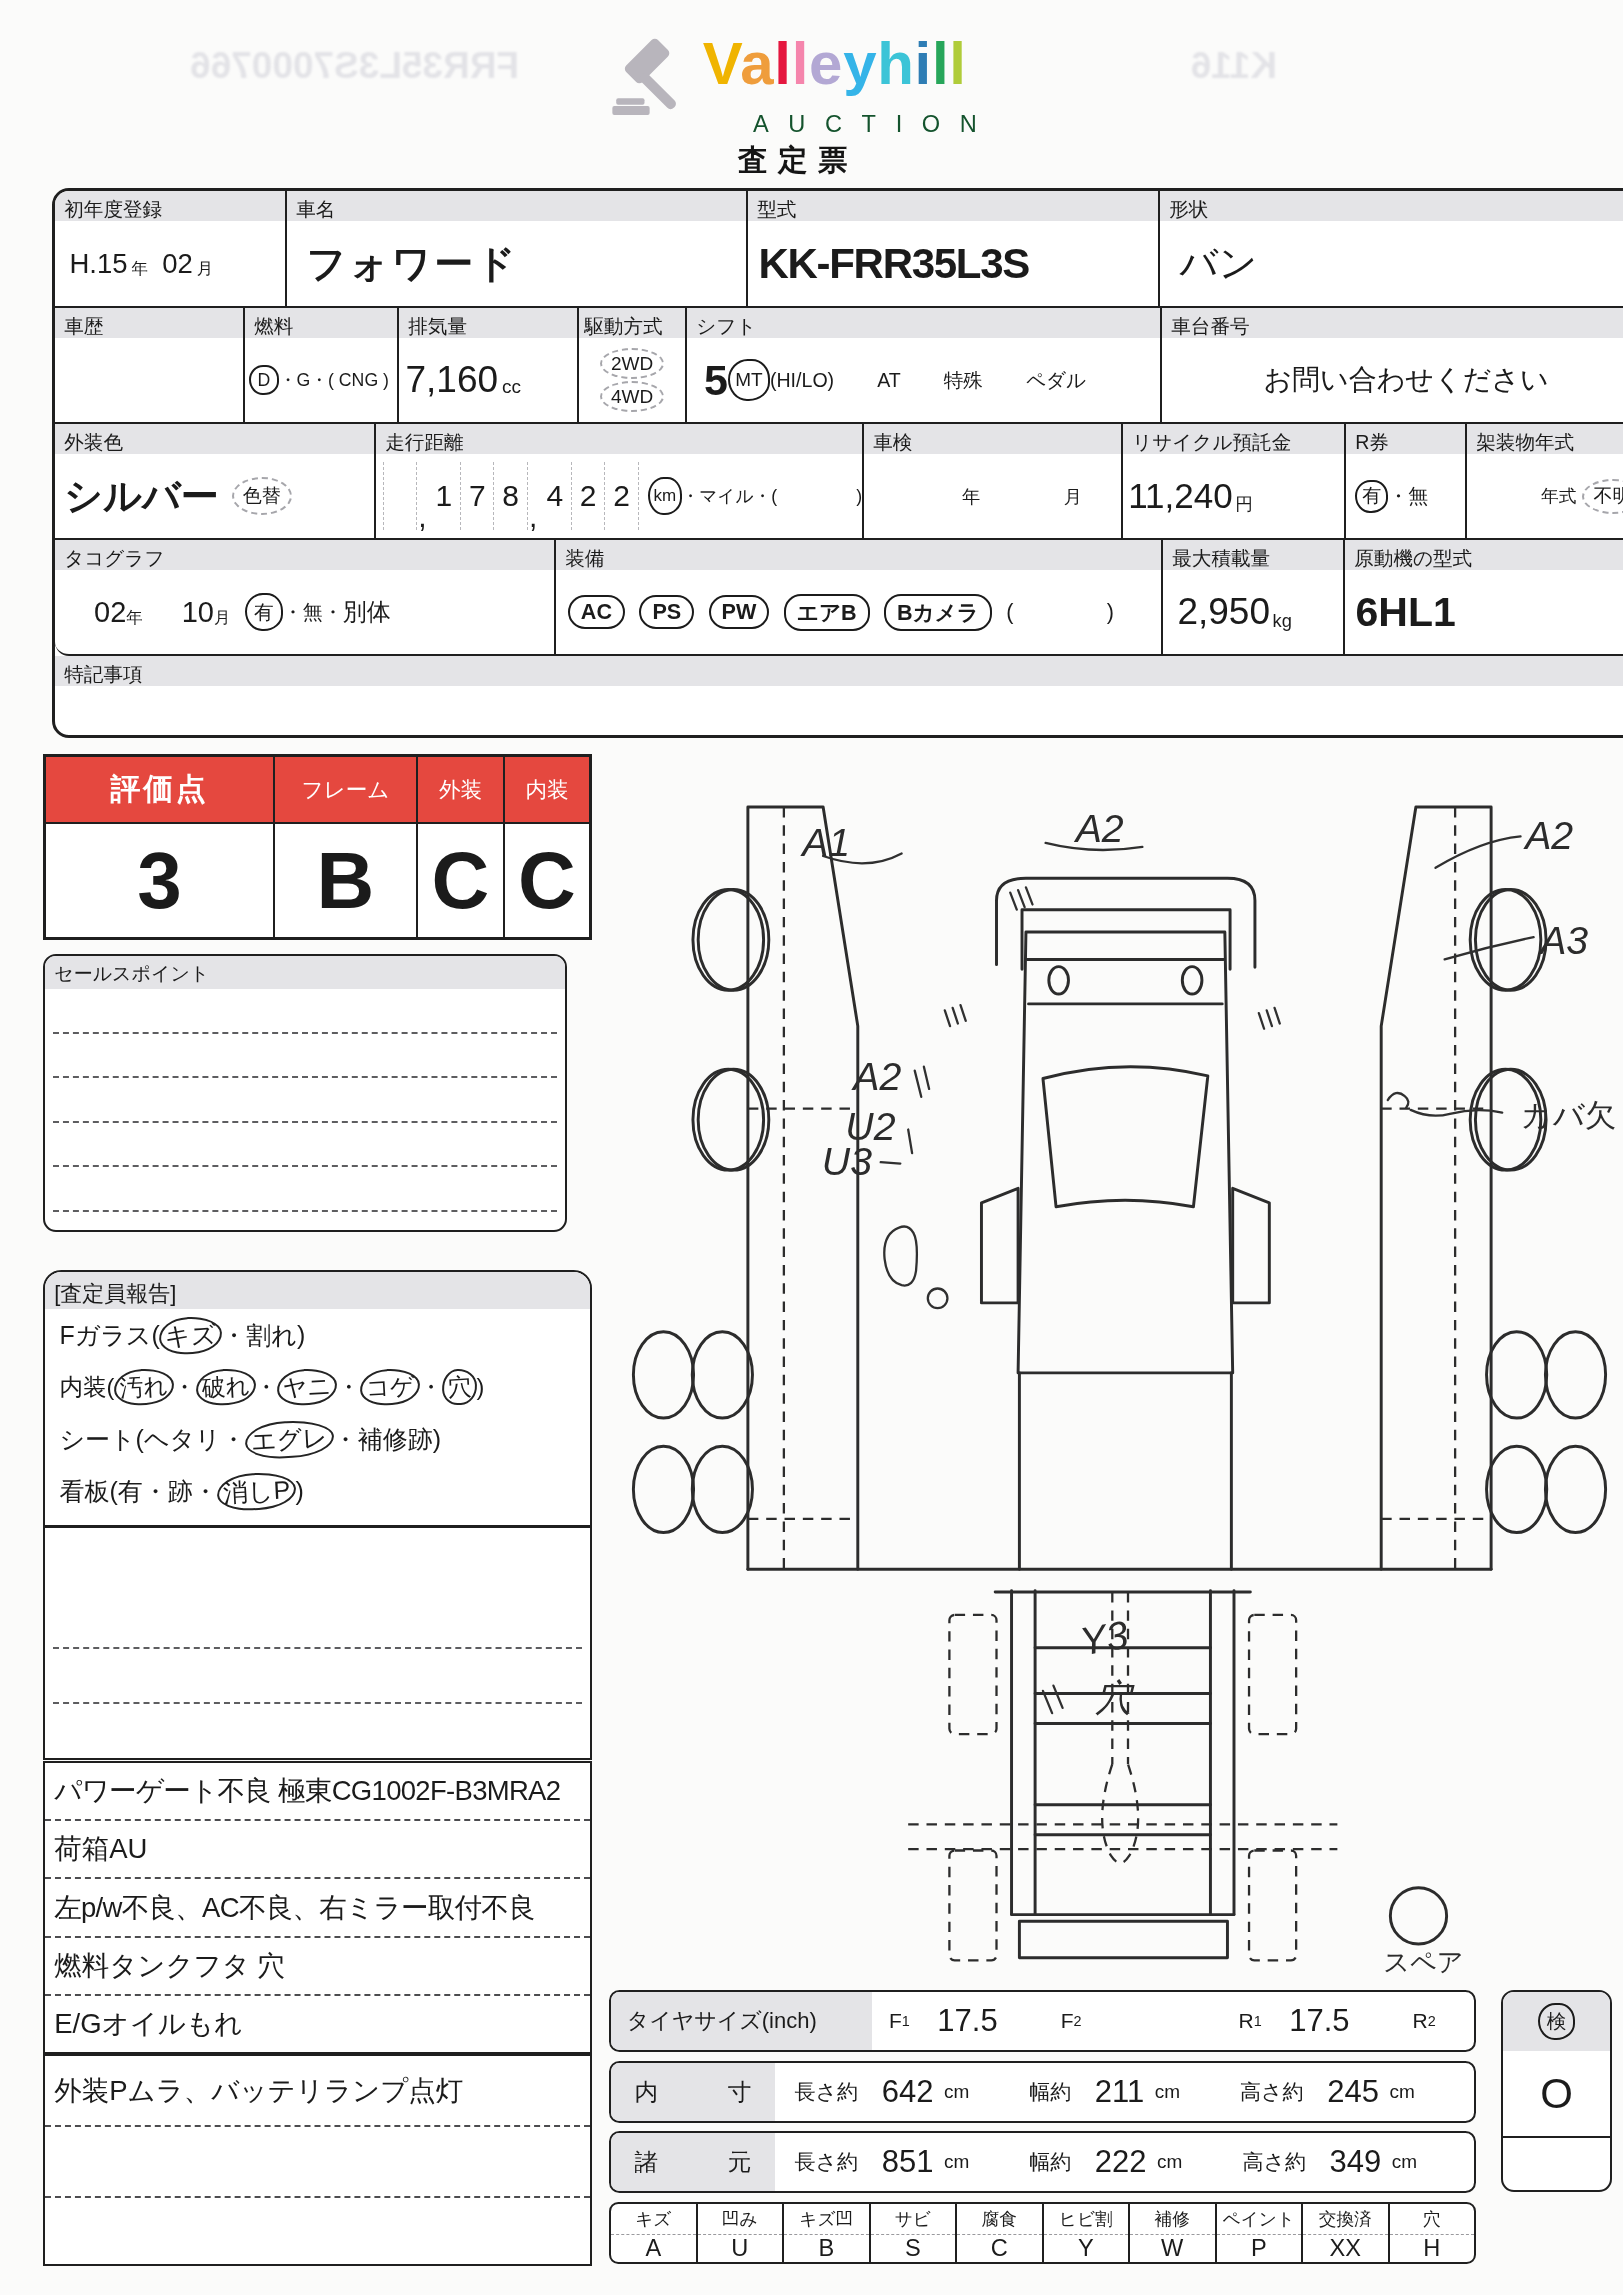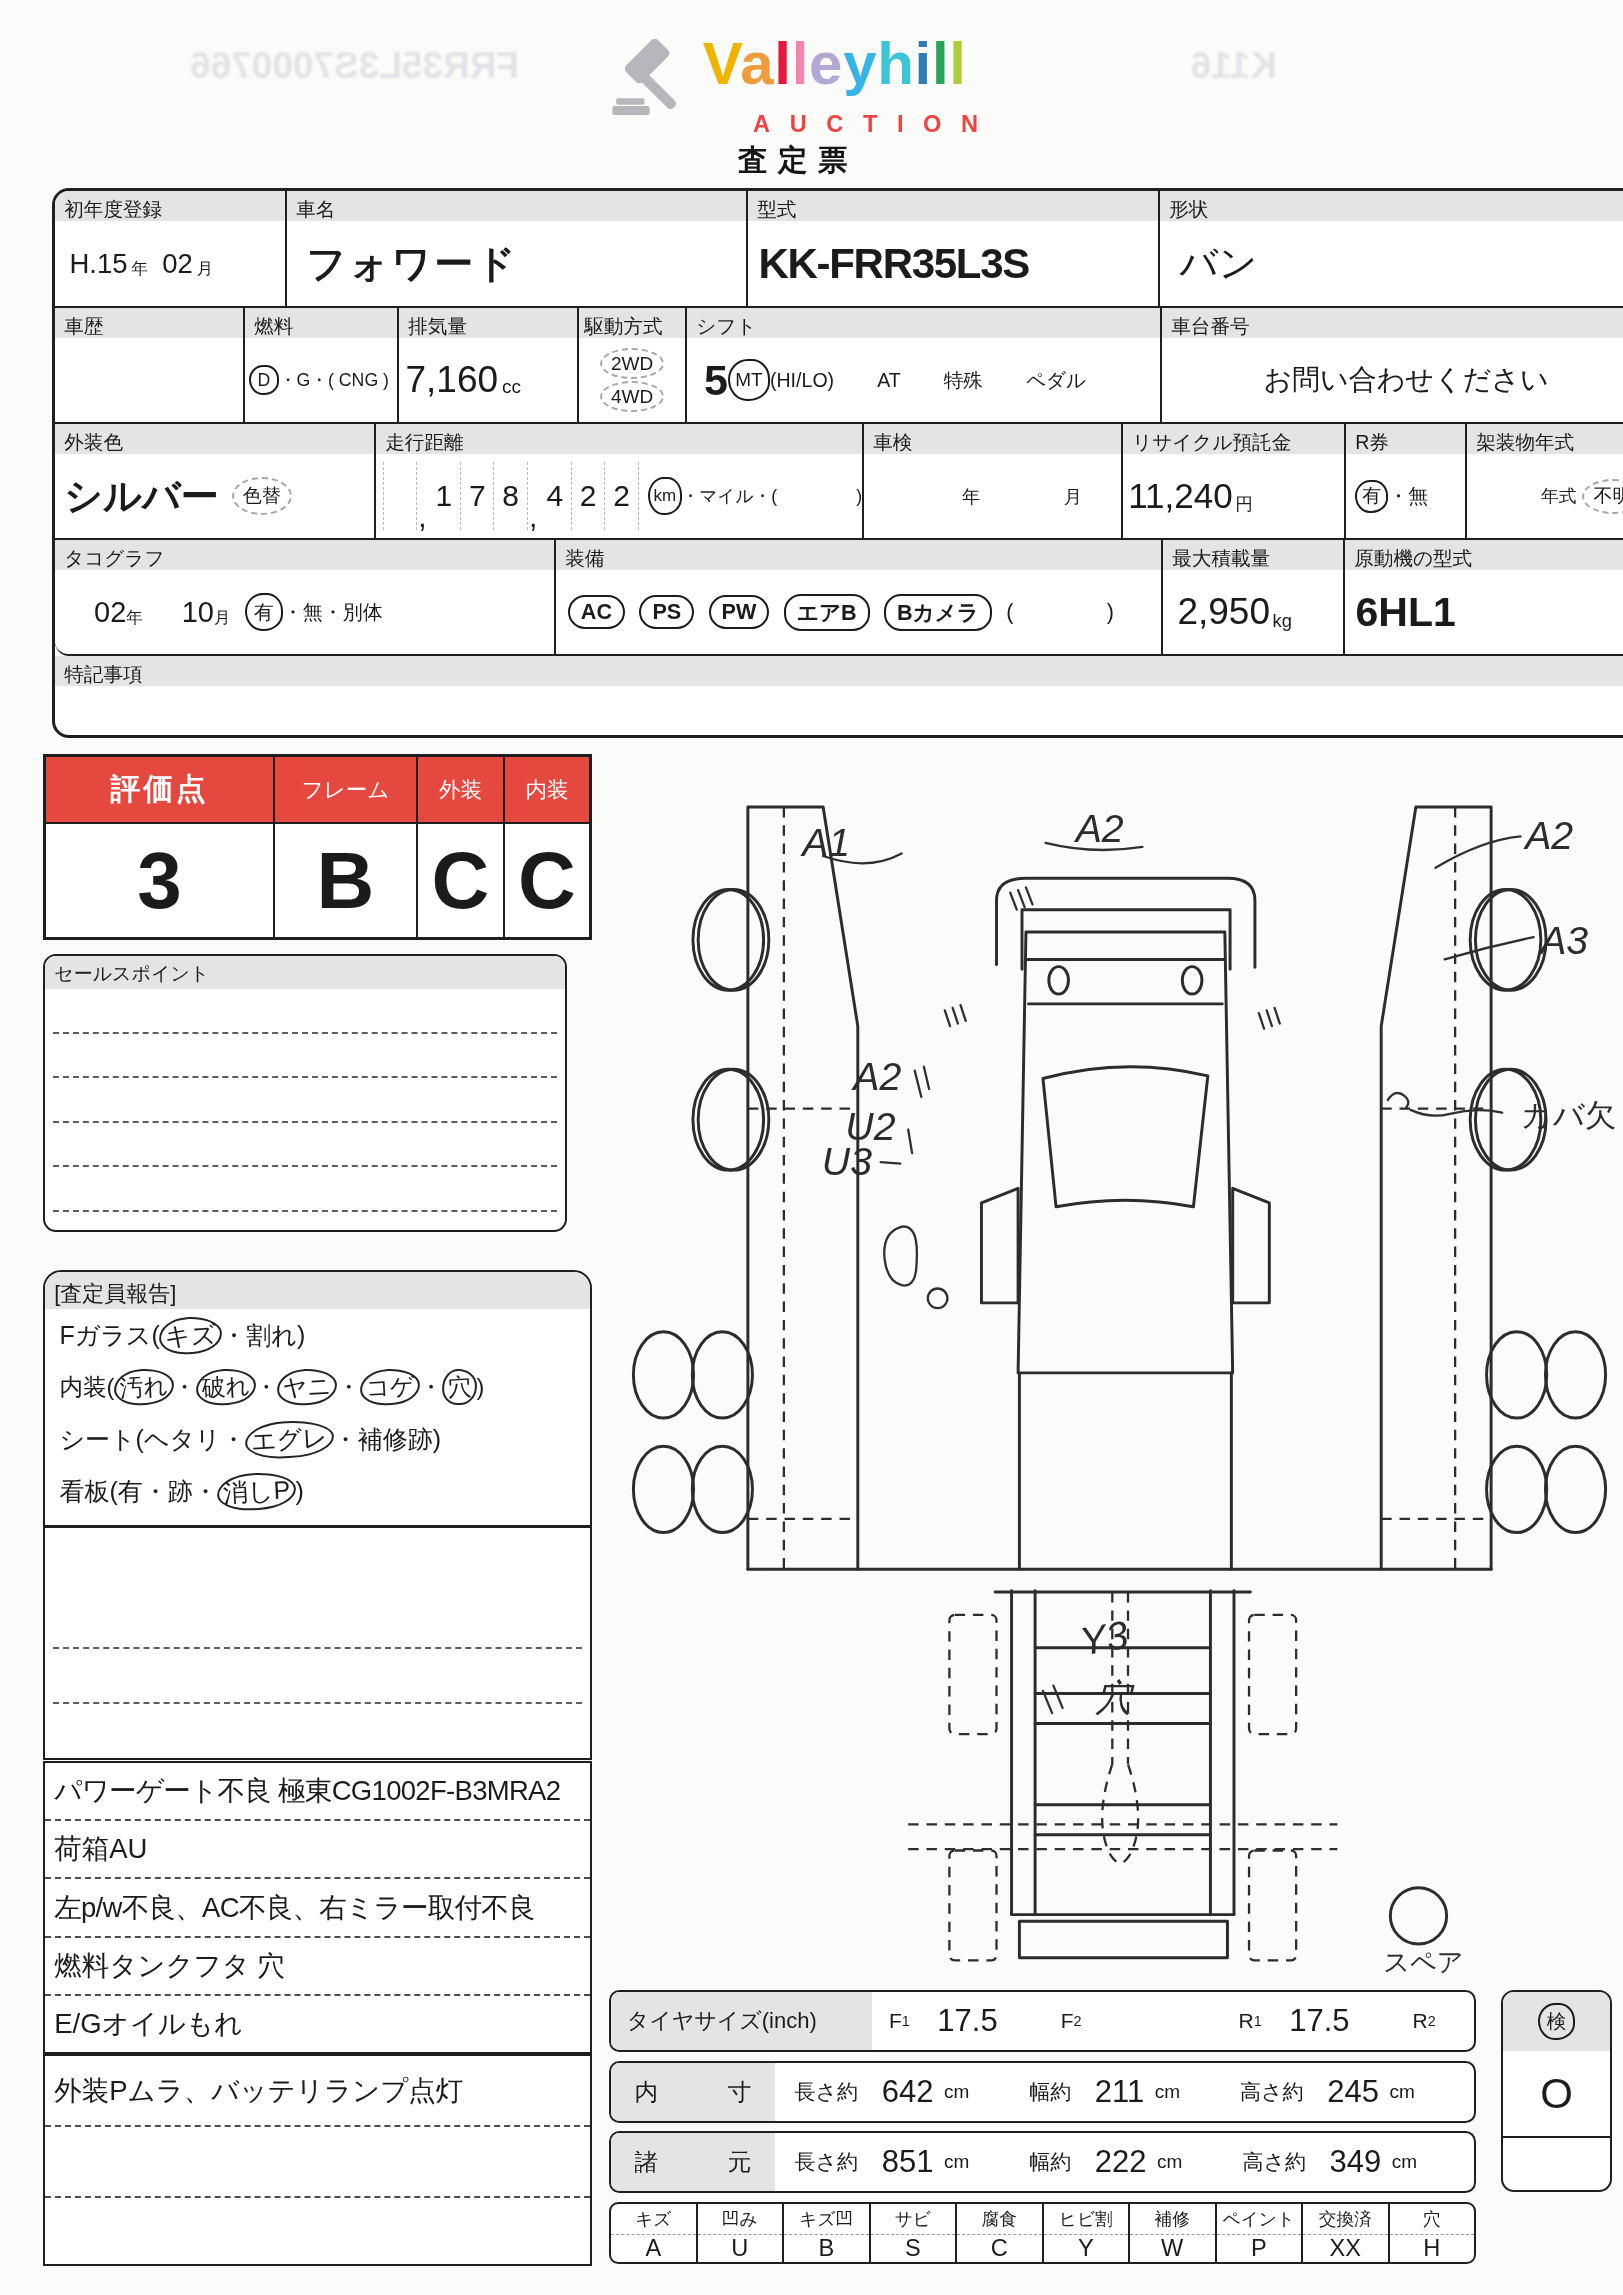--- a/index.html
+++ b/index.html
@@ -5,21 +5,21 @@
   html,body{margin:0;padding:0;background:#e9e9e9;}
   .page{position:relative;width:1623px;height:2295px;background:#fbfbfa;overflow:hidden;
         font-family:"Liberation Sans","DejaVu Sans",sans-serif;color:#1b1b1b;}
   .abs{position:absolute;box-sizing:border-box;}
   
   .ghost{transform:scaleX(-1);color:#bcbcc8;opacity:.38;filter:blur(1.3px);
          font-size:37px;font-weight:700;display:flex;justify-content:space-between;}
   
   .logo-row{display:flex;align-items:flex-start;gap:11.8px;}
   .logo-letters{font-size:60px;font-weight:700;letter-spacing:0.7px;line-height:1;}
-  .logo-sub{font-size:23.6px;letter-spacing:19.6px;color:#ef4444;font-weight:700;}
+  .logo-sub{font-size:23.6px;letter-spacing:19.6px;color:#14532d;font-weight:400;}
   .sheet-title{font-size:29.5px;letter-spacing:10.5px;font-weight:600;color:#151515;}
   
   .box{background:#fff;border:3.3px solid #1f1f1f;}
   .round{border-radius:17px;}
   .lblstrip{background:#e4e4e7;height:30px;font-size:19.6px;font-weight:500;
             padding:4.6px 5.2px 0 9.2px;box-sizing:border-box;white-space:nowrap;overflow:hidden;}
   .row{display:flex;border-bottom:2.6px solid #1f1f1f;}
   .row.last{border-bottom:none;}
   .cell{box-sizing:border-box;border-right:2.6px solid #1f1f1f;display:flex;flex-direction:column;overflow:hidden;}
   .cell.last{border-right:none;}
@@ -220,21 +220,21 @@
         <div class="lblstrip">タコグラフ</div>
         <div class="val" style="padding-left:39px;">
           <span style="font-size:29px;">02</span>
           <span style="font-size:16.4px;padding-top:11.8px;">年</span>
           <span style="font-size:29px;padding-left:39px;">10</span>
           <span style="font-size:16.4px;padding-top:11.8px;">月</span>
           <span class="circ" style="width:38px;height:38px;font-size:19.6px;margin-left:14.4px;">有</span>
           <span style="font-size:20px;">・</span>
           <span style="font-size:20px;">無</span>
           <span style="font-size:20px;">・</span>
-          <span style="font-size:20px;">別体</span>
+          <span style="font-size:24px;">別体</span>
         </div>
       </div>
       <div class="cell" style="width:607px;">
         <div class="lblstrip">装備</div>
         <div class="val" style="padding-left:11.8px;gap:14.4px;">
           <span class="badge">AC</span>
           <span class="badge">PS</span>
           <span class="badge">PW</span>
           <span class="badge">エアB</span>
           <span class="badge">Bカメラ</span>

